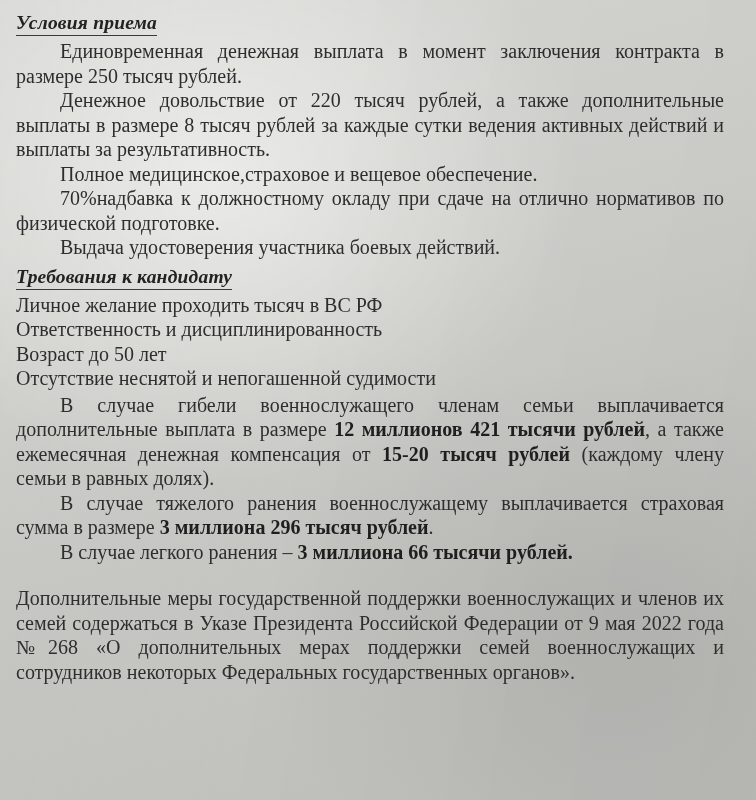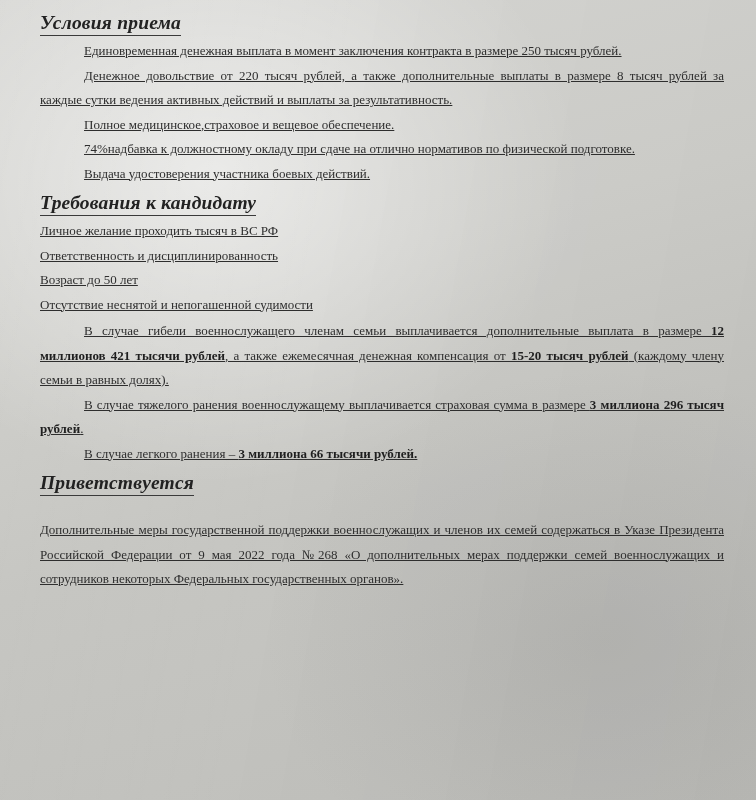--- a/index.html
+++ b/index.html
@@ -17,21 +17,21 @@
   
   #page {
     position: relative;
     width: 756px;
     height: 800px;
     background:
       radial-gradient(ellipse 70% 55% at 28% 22%, rgba(255,255,255,0.55) 0%, rgba(255,255,255,0.0) 70%),
       radial-gradient(ellipse 60% 45% at 80% 80%, rgba(120,120,120,0.18) 0%, rgba(255,255,255,0.0) 75%),
       linear-gradient(165deg, #d7d7d4 0%, #cfcfcb 35%, #c6c6c2 60%, #bfbfbb 100%);
     box-sizing: border-box;
-    padding: 10px 22px 0 40px;
+    padding: 10px 22px 0 16px;
   }
   #page:after {
     content: "";
     position: absolute;
     left: 0; top: 0; right: 0; bottom: 0;
     pointer-events: none;
     background:
       linear-gradient(100deg, rgba(255,255,255,0.10) 0%, rgba(0,0,0,0.00) 40%, rgba(0,0,0,0.05) 100%);
     mix-blend-mode: multiply;
     opacity: .6;
@@ -54,28 +54,27 @@
   }
   .sec {
     margin-bottom: 2px;
   }
   .sec-head-wrap {
     margin-top: 6px;
     margin-bottom: 3px;
   }
   .sec-head-wrap.first { margin-top: 2px; }
   p.para {
-    font-size: 13px;
+    font-size: 20px;
     line-height: 24.5px;
     margin: 0;
     text-align: justify;
     color: #2e2e2e;
     text-indent: 44px;
     padding-right: 10px;
-    text-decoration: underline;
   }
   p.flush {
     text-indent: 0;
   }
   b.bold { font-weight: bold; color: #1f1f1f; }
   .sec-body > p { margin-bottom: 0px; }
   .footer-block p.para { text-indent: 0; }
   .footer-block { margin-top: 22px; }
 </style>
 </head>
@@ -85,21 +84,21 @@
   <div class="content">
 
     <div class="sec">
       <div class="sec-head-wrap first">
         <h2 class="heading">Условия приема</h2>
       </div>
       <div class="sec-body">
         <p class="para">Единовременная денежная выплата в момент заключения контракта в размере 250 тысяч рублей.</p>
         <p class="para">Денежное довольствие от 220 тысяч рублей, а также дополнительные выплаты в размере 8 тысяч рублей за каждые сутки ведения активных действий и выплаты за результативность.</p>
         <p class="para">Полное медицинское,страховое и вещевое обеспечение.</p>
-        <p class="para">74%надбавка к должностному окладу при сдаче на отлично нормативов по физической подготовке.</p>
+        <p class="para">70%надбавка к должностному окладу при сдаче на отлично нормативов по физической подготовке.</p>
         <p class="para">Выдача удостоверения участника боевых действий.</p>
       </div>
     </div>
 
     <div class="sec">
       <div class="sec-head-wrap">
         <h2 class="heading">Требования к кандидату</h2>
       </div>
       <div class="sec-body">
         <p class="para flush">Личное желание проходить тысяч в ВС РФ</p>
@@ -111,23 +110,20 @@
 
     <div class="sec">
       <div class="sec-body">
         <p class="para"><span>В случае гибели военнослужащего членам семьи выплачивается дополнительные выплата в размере </span><b class="bold">12 миллионов 421 тысячи рублей</b><span>, а также ежемесячная денежная компенсация от </span><b class="bold">15-20 тысяч рублей</b><span> (каждому члену семьи в равных долях).</span></p>
         <p class="para"><span>В случае тяжелого ранения военнослужащему выплачивается страховая сумма в размере </span><b class="bold">3 миллиона 296 тысяч рублей</b><span>.</span></p>
         <p class="para"><span>В случае легкого ранения – </span><b class="bold">3 миллиона 66 тысячи рублей.</b></p>
       </div>
     </div>
 
     <div class="sec">
-      <div class="sec-head-wrap">
-        <h2 class="heading">Приветствуется</h2>
-      </div>
     </div>
 
     <div class="footer-block">
       <p class="para">Дополнительные меры государственной поддержки военнослужащих и членов их семей содержаться в Указе Президента Российской Федерации от 9 мая 2022 года №268 «О дополнительных мерах поддержки семей военнослужащих и сотрудников некоторых Федеральных государственных органов».</p>
     </div>
 
   </div>
 </div>
 
 </body></html>

